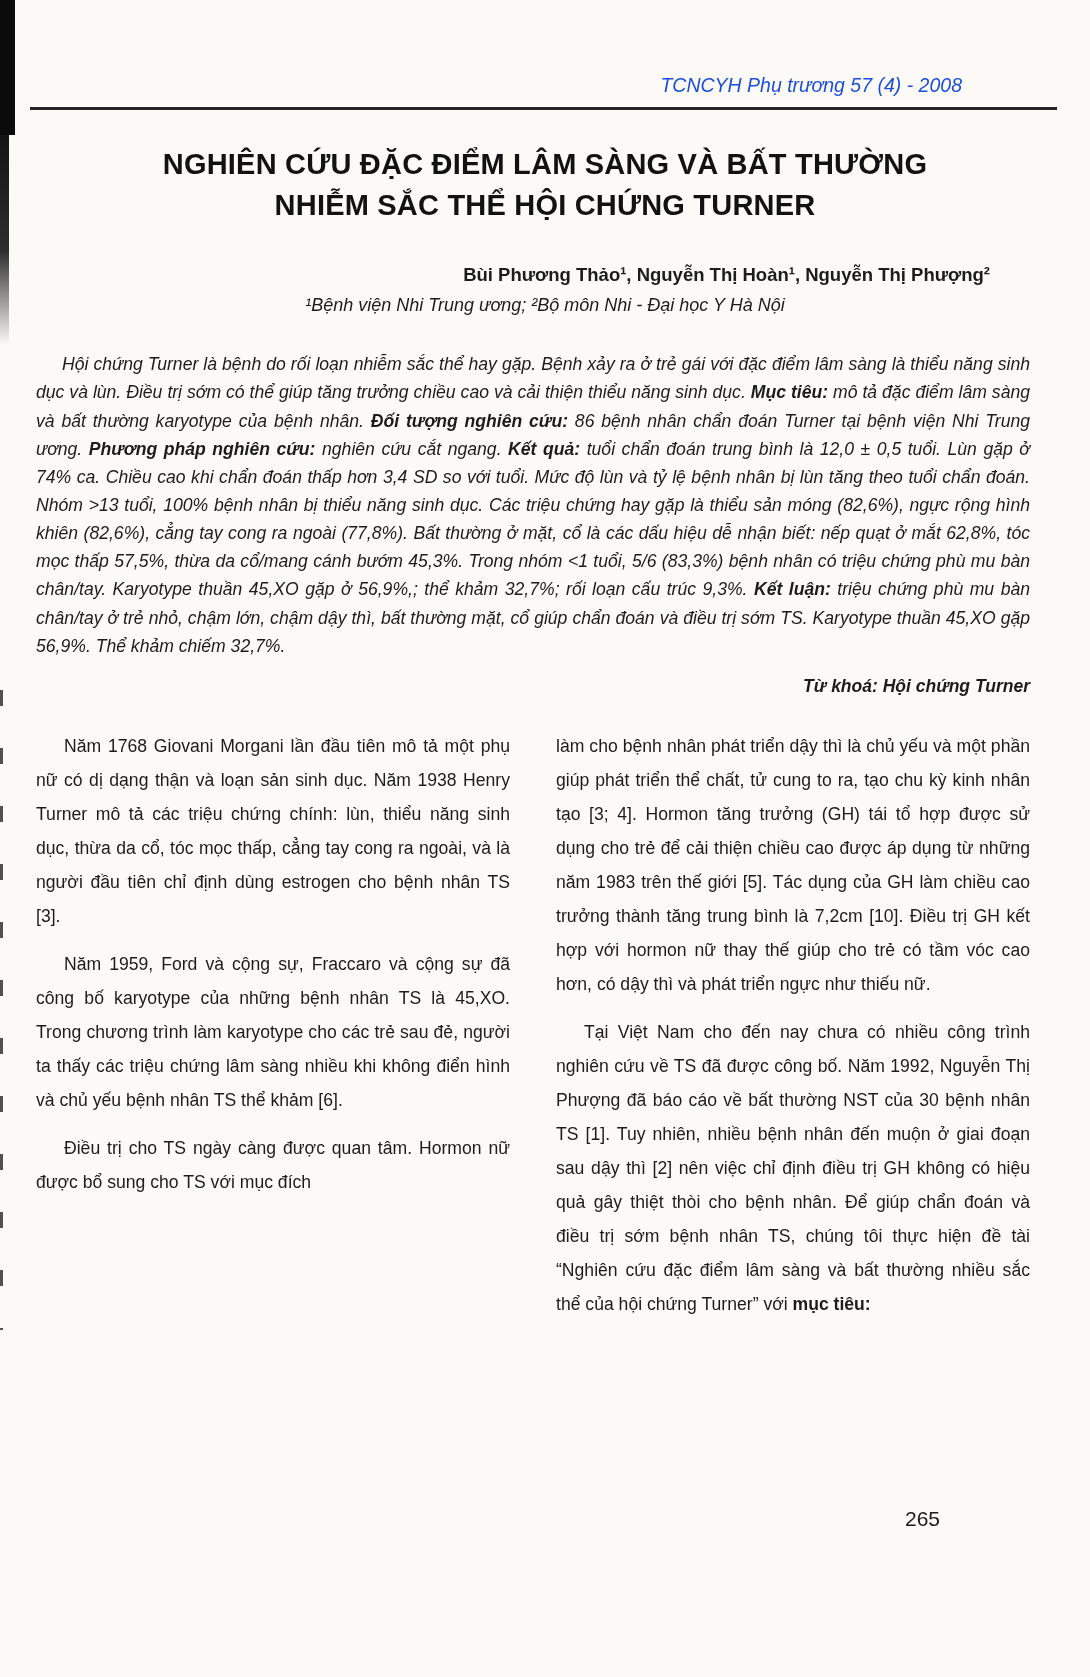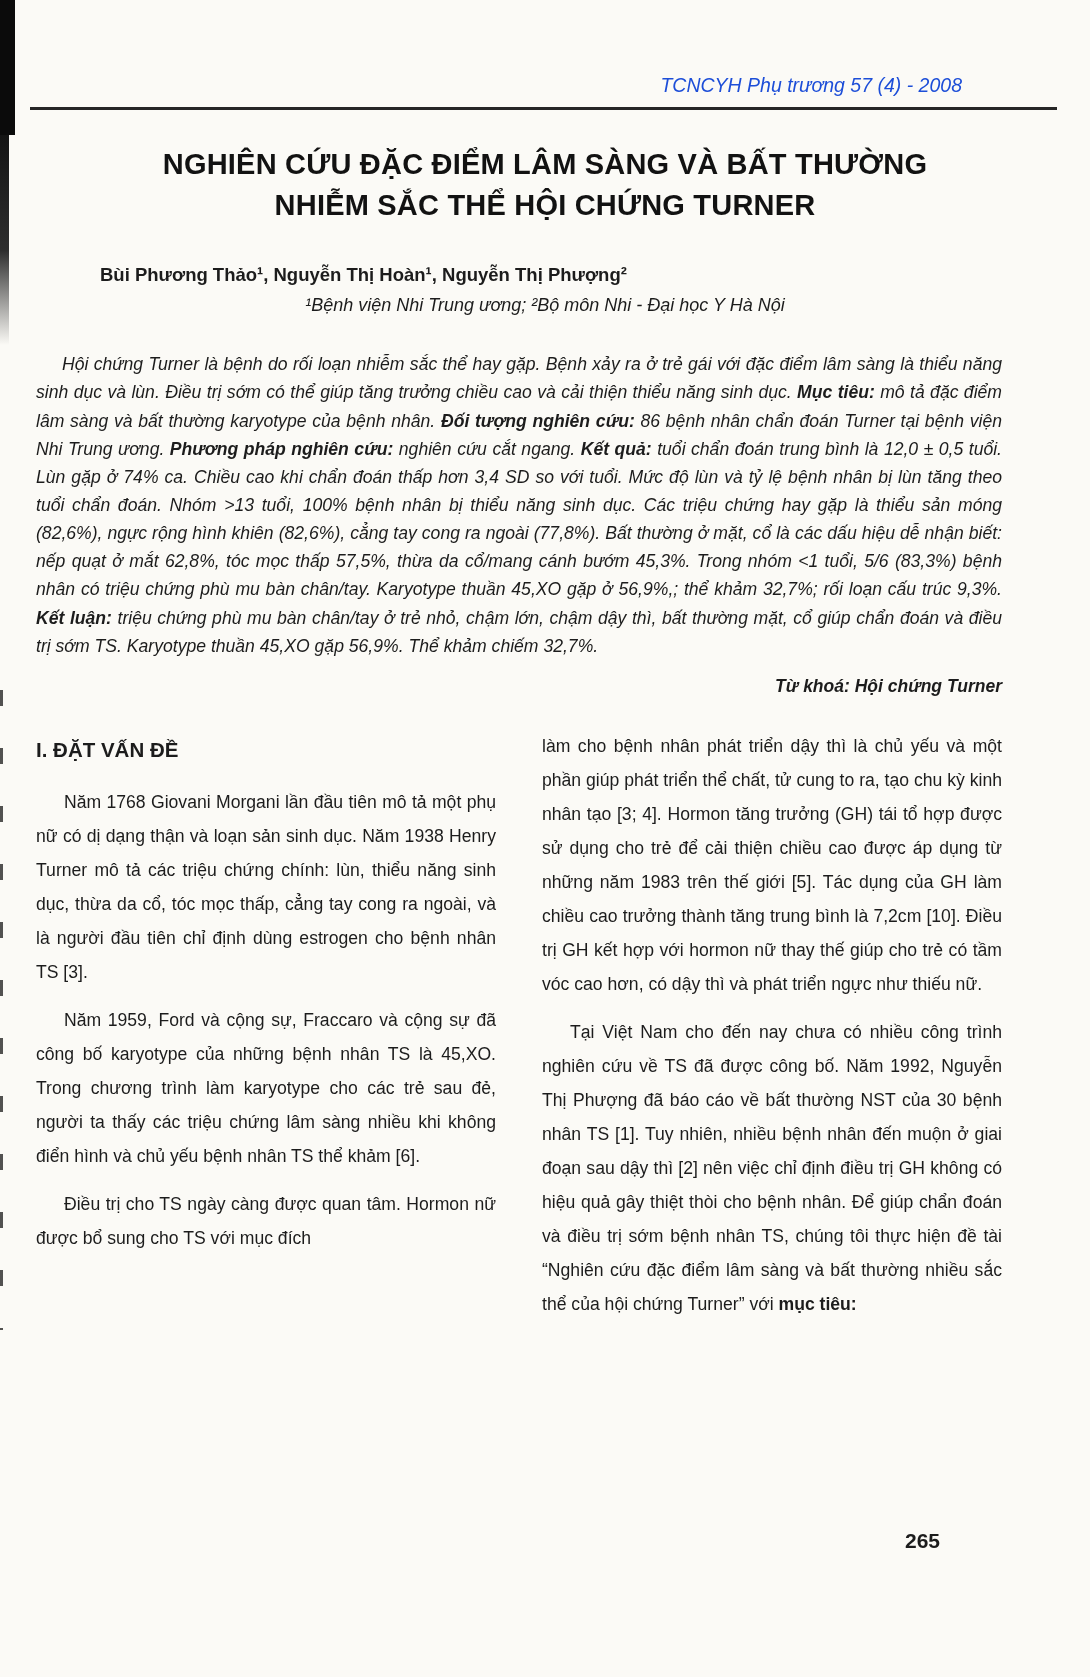--- a/index.html
+++ b/index.html
@@ -45,32 +45,32 @@
     text-align: center;
     font-size: 29px;
     font-weight: bold;
     line-height: 1.42;
     color: #121212;
     letter-spacing: 0.2px;
   }
 
   .authors {
     margin: 38px 100px 0 100px;
-    text-align: left;
+    text-align: right;
     font-weight: bold;
     font-size: 18.5px;
   }
   .affiliations {
     margin: 9px 100px 0 100px;
     text-align: center;
     font-style: italic;
     font-size: 18px;
   }
 
-  .content { padding: 0 88px 0 36px; }
+  .content { padding: 0 60px 0 36px; }
 
   .abstract {
     margin: 34px 0 0;
     font-style: italic;
     font-size: 17.6px;
     line-height: 1.6;
     text-align: justify;
     text-indent: 26px;
   }
   .abstract .b, .keywords, .col .b { font-weight: bold; text-align: right; }
@@ -88,22 +88,22 @@
   .section-heading {
     font-size: 20.5px;
     font-weight: bold;
     margin: 4px 0 18px;
     text-align: left;
   }
 
   .page-number {
     position: absolute;
     right: 150px;
-    bottom: 124px;
-    font-weight: bold;
+    bottom: 146px;
+    font-weight: normal;
     font-size: 21px;
   }
 </style>
 </head>
 <body>
 
 <div class="scan-top"></div>
 <div class="scan-mid"></div>
 <div class="scan-dash"></div>
 
@@ -117,21 +117,20 @@
 
 <div class="content">
 
   <p class="abstract"><span>Hội chứng Turner là bệnh do rối loạn nhiễm sắc thể hay gặp. Bệnh xảy ra ở trẻ gái với đặc điểm lâm sàng là thiểu năng sinh dục và lùn. Điều trị sớm có thể giúp tăng trưởng chiều cao và cải thiện thiểu năng sinh dục. </span><span class="b">Mục tiêu:</span><span> mô tả đặc điểm lâm sàng và bất thường karyotype của bệnh nhân. </span><span class="b">Đối tượng nghiên cứu:</span><span> 86 bệnh nhân chẩn đoán Turner tại bệnh viện Nhi Trung ương. </span><span class="b">Phương pháp nghiên cứu:</span><span> nghiên cứu cắt ngang. </span><span class="b">Kết quả:</span><span> tuổi chẩn đoán trung bình là 12,0 ± 0,5 tuổi. Lùn gặp ở 74% ca. Chiều cao khi chẩn đoán thấp hơn 3,4 SD so với tuổi. Mức độ lùn và tỷ lệ bệnh nhân bị lùn tăng theo tuổi chẩn đoán. Nhóm &gt;13 tuổi, 100% bệnh nhân bị thiểu năng sinh dục. Các triệu chứng hay gặp là thiểu sản móng (82,6%), ngực rộng hình khiên (82,6%), cẳng tay cong ra ngoài (77,8%). Bất thường ở mặt, cổ là các dấu hiệu dễ nhận biết: nếp quạt ở mắt 62,8%, tóc mọc thấp 57,5%, thừa da cổ/mang cánh bướm 45,3%. Trong nhóm &lt;1 tuổi, 5/6 (83,3%) bệnh nhân có triệu chứng phù mu bàn chân/tay. Karyotype thuần 45,XO gặp ở 56,9%,; thể khảm 32,7%; rối loạn cấu trúc 9,3%. </span><span class="b">Kết luận:</span><span> triệu chứng phù mu bàn chân/tay ở trẻ nhỏ, chậm lớn, chậm dậy thì, bất thường mặt, cổ giúp chẩn đoán và điều trị sớm TS. Karyotype thuần 45,XO gặp 56,9%. Thể khảm chiếm 32,7%.</span></p>
 
   <p class="keywords"><span>Từ khoá:</span><span> Hội chứng Turner</span></p>
 
   <div class="columns">
 
     <div class="col">
-      <h2 class="section-heading">I. ĐẶT VẤN ĐỀ</h2>
       <p>Năm 1768 Giovani Morgani lần đầu tiên mô tả một phụ nữ có dị dạng thận và loạn sản sinh dục. Năm 1938 Henry Turner mô tả các triệu chứng chính: lùn, thiểu năng sinh dục, thừa da cổ, tóc mọc thấp, cẳng tay cong ra ngoài, và là người đầu tiên chỉ định dùng estrogen cho bệnh nhân TS [3].</p>
       <p>Năm 1959, Ford và cộng sự, Fraccaro và cộng sự đã công bố karyotype của những bệnh nhân TS là 45,XO. Trong chương trình làm karyotype cho các trẻ sau đẻ, người ta thấy các triệu chứng lâm sàng nhiều khi không điển hình và chủ yếu bệnh nhân TS thể khảm [6].</p>
       <p>Điều trị cho TS ngày càng được quan tâm. Hormon nữ được bổ sung cho TS với mục đích</p>
     </div>
 
     <div class="col">
       <p class="no-indent">làm cho bệnh nhân phát triển dậy thì là chủ yếu và một phần giúp phát triển thể chất, tử cung to ra, tạo chu kỳ kinh nhân tạo [3; 4]. Hormon tăng trưởng (GH) tái tổ hợp được sử dụng cho trẻ để cải thiện chiều cao được áp dụng từ những năm 1983 trên thế giới [5]. Tác dụng của GH làm chiều cao trưởng thành tăng trung bình là 7,2cm [10]. Điều trị GH kết hợp với hormon nữ thay thế giúp cho trẻ có tầm vóc cao hơn, có dậy thì và phát triển ngực như thiếu nữ.</p>
       <p><span>Tại Việt Nam cho đến nay chưa có nhiều công trình nghiên cứu về TS đã được công bố. Năm 1992, Nguyễn Thị Phượng đã báo cáo về bất thường NST của 30 bệnh nhân TS [1]. Tuy nhiên, nhiều bệnh nhân đến muộn ở giai đoạn sau dậy thì [2] nên việc chỉ định điều trị GH không có hiệu quả gây thiệt thòi cho bệnh nhân. Để giúp chẩn đoán và điều trị sớm bệnh nhân TS, chúng tôi thực hiện đề tài “Nghiên cứu đặc điểm lâm sàng và bất thường nhiều sắc thể của hội chứng Turner” với </span><span class="b">mục tiêu:</span></p>
     </div>
 

